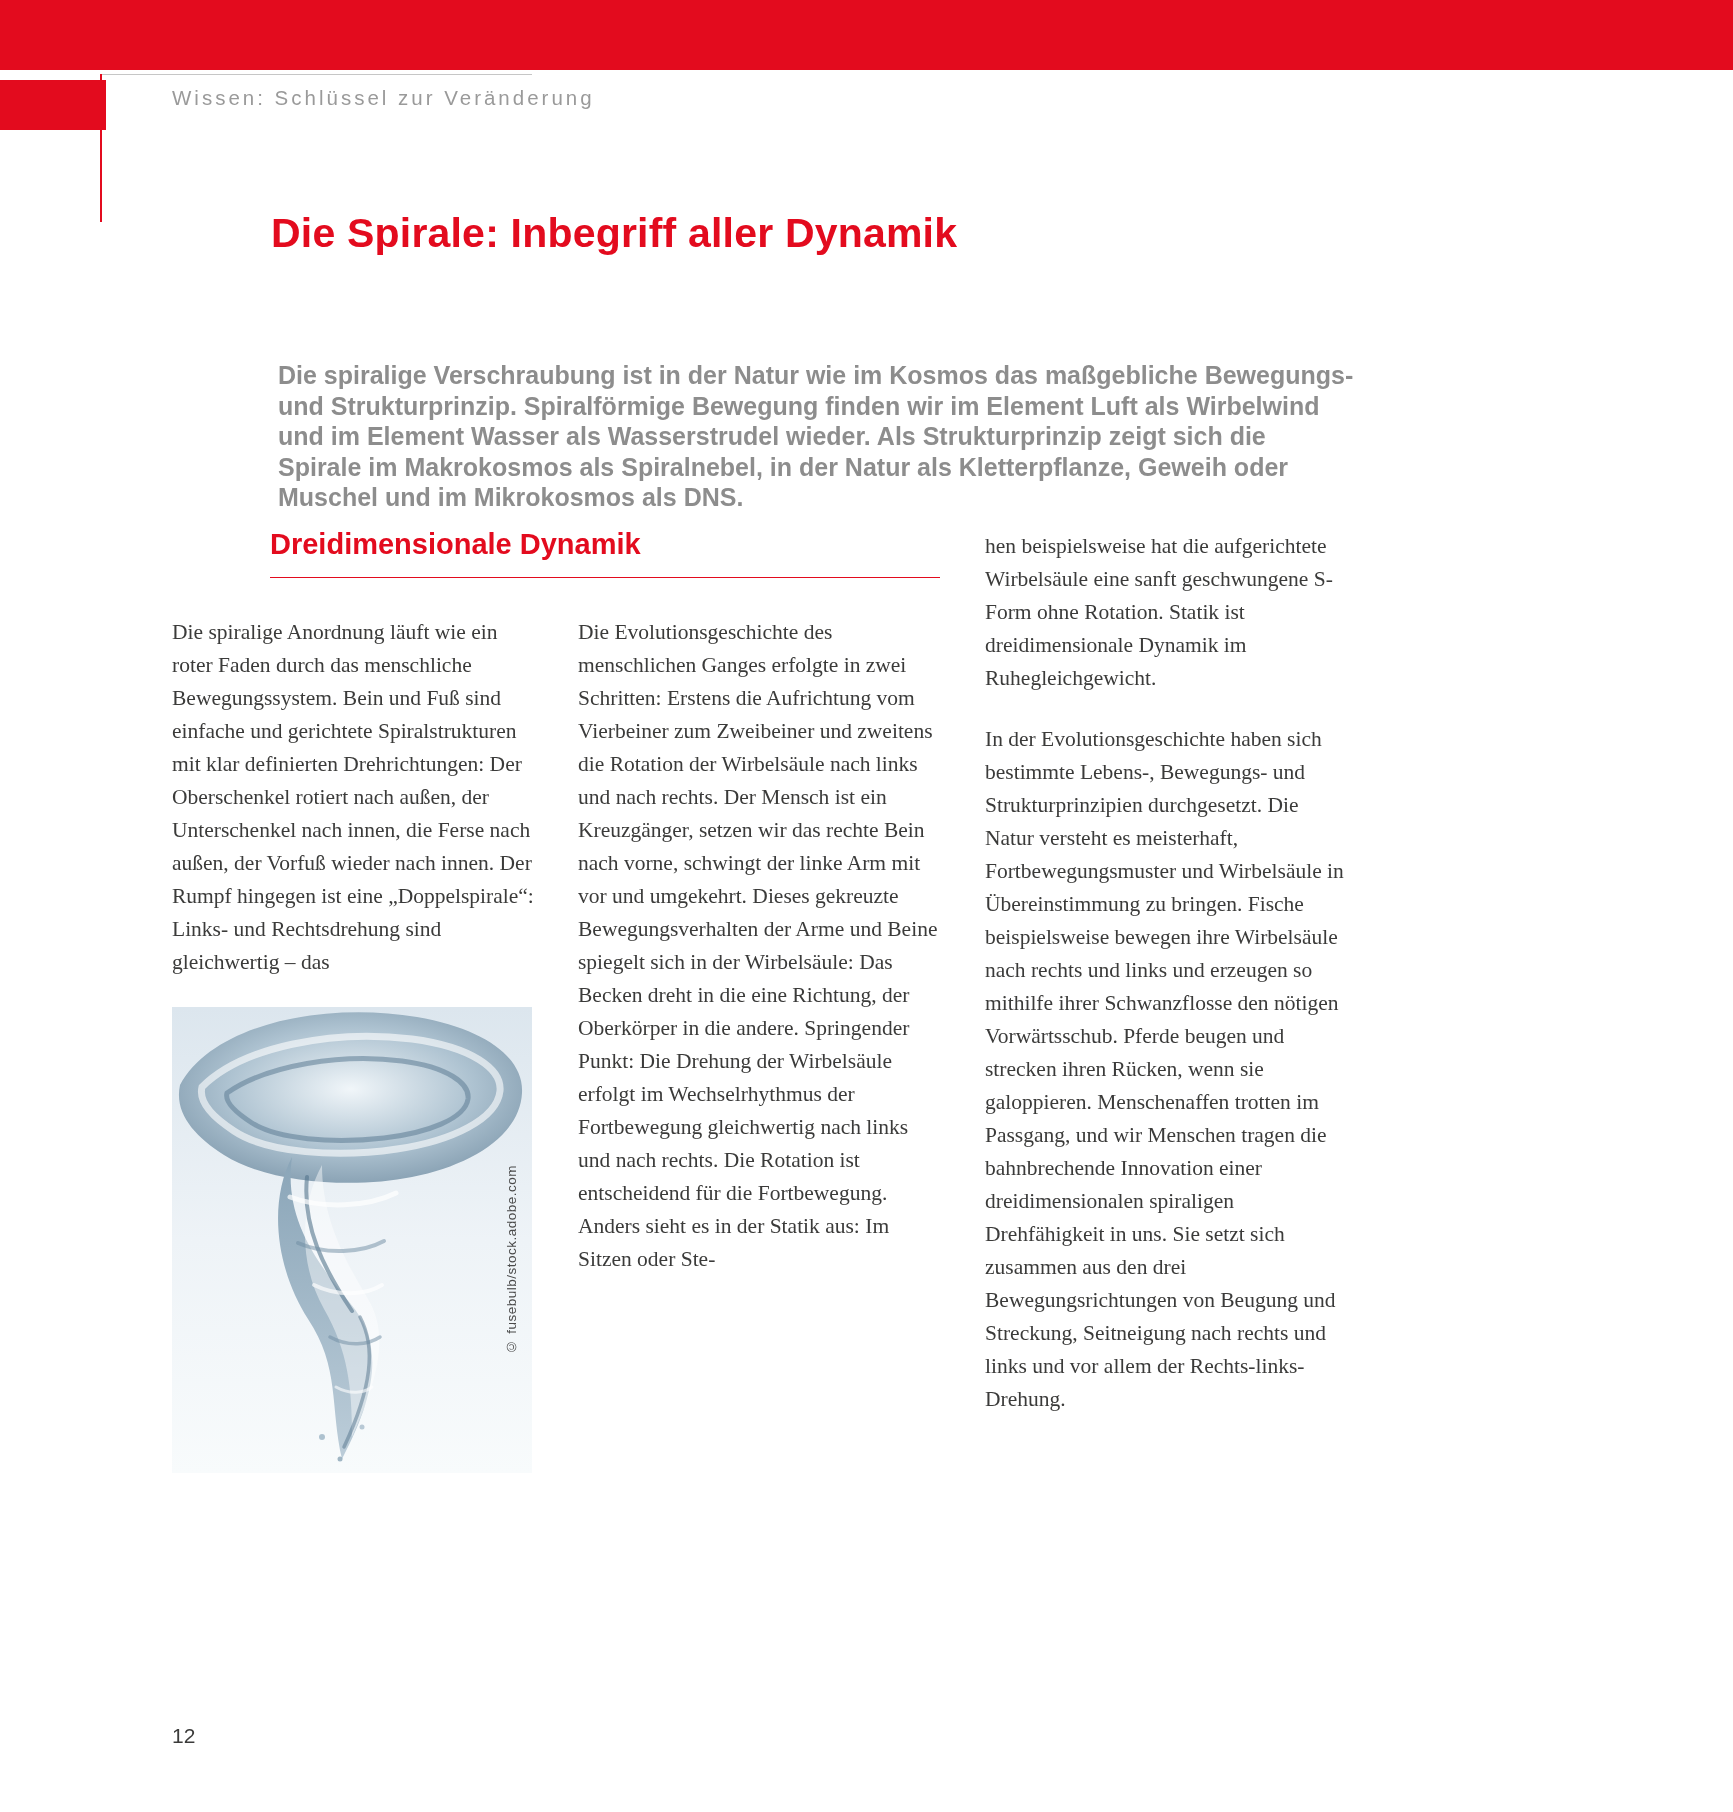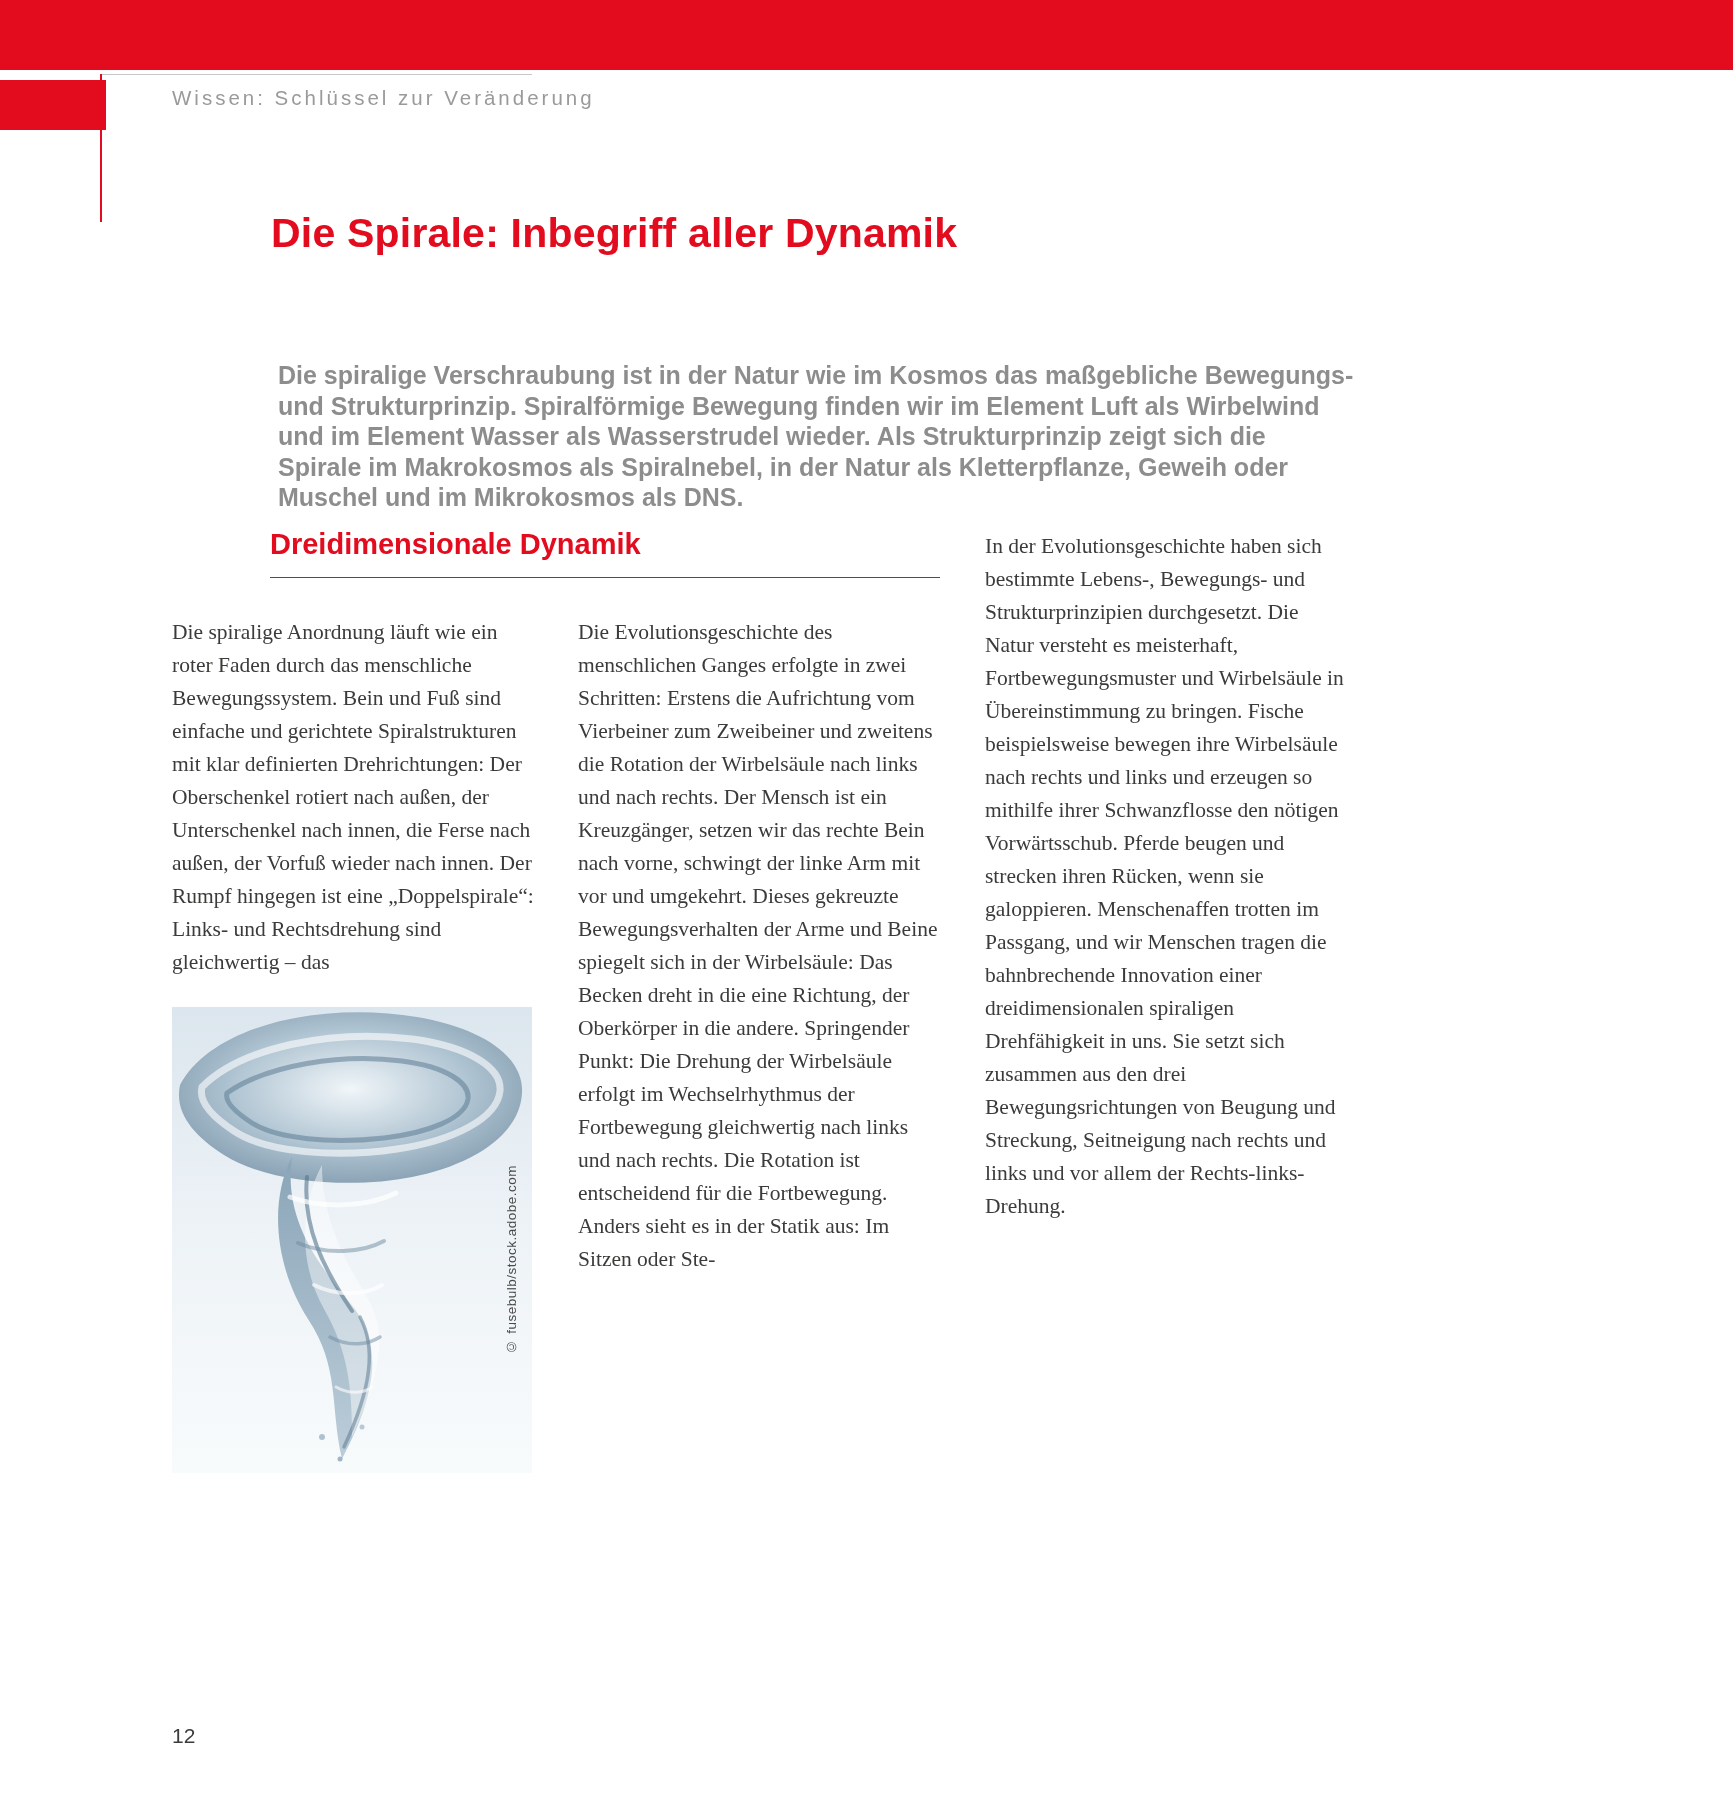--- a/index.html
+++ b/index.html
@@ -179,18 +179,19 @@
       </svg>
       <span class="image-credit">© fusebulb/stock.adobe.com</span>
     </figure>
   </div>
 
   <div class="col col2">
     <p>Die Evolutionsgeschichte des menschlichen Ganges erfolgte in zwei Schritten: Erstens die Aufrichtung vom Vierbeiner zum Zweibeiner und zweitens die Rotation der Wirbelsäule nach links und nach rechts. Der Mensch ist ein Kreuzgänger, setzen wir das rechte Bein nach vorne, schwingt der linke Arm mit vor und umgekehrt. Dieses gekreuzte Bewegungsverhalten der Arme und Beine spiegelt sich in der Wirbelsäule: Das Becken dreht in die eine Richtung, der Oberkörper in die andere. Springender Punkt: Die Drehung der Wirbelsäule erfolgt im Wechselrhythmus der Fortbewegung gleichwertig nach links und nach rechts. Die Rotation ist entscheidend für die Fortbewegung. Anders sieht es in der Statik aus: Im Sitzen oder Ste-</p>
   </div>
 
   <div class="col col3">
+    <p>hen beispielsweise hat die aufgerichtete Wirbelsäule eine sanft geschwungene S-Form ohne Rotation. Statik ist dreidimensionale Dynamik im Ruhegleichgewicht.</p>
     <p>In der Evolutionsgeschichte haben sich bestimmte Lebens-, Bewegungs- und Strukturprinzipien durchgesetzt. Die Natur versteht es meisterhaft, Fortbewegungsmuster und Wirbelsäule in Übereinstimmung zu bringen. Fische beispielsweise bewegen ihre Wirbelsäule nach rechts und links und erzeugen so mithilfe ihrer Schwanzflosse den nötigen Vorwärtsschub. Pferde beugen und strecken ihren Rücken, wenn sie galoppieren. Menschenaffen trotten im Passgang, und wir Menschen tragen die bahnbrechende Innovation einer dreidimensionalen spiraligen Drehfähigkeit in uns. Sie setzt sich zusammen aus den drei Bewegungsrichtungen von Beugung und Streckung, Seitneigung nach rechts und links und vor allem der Rechts-links-Drehung.</p>
   </div>
 
   <div class="page-number">12</div>
 
 </div>
 
 </body></html>

